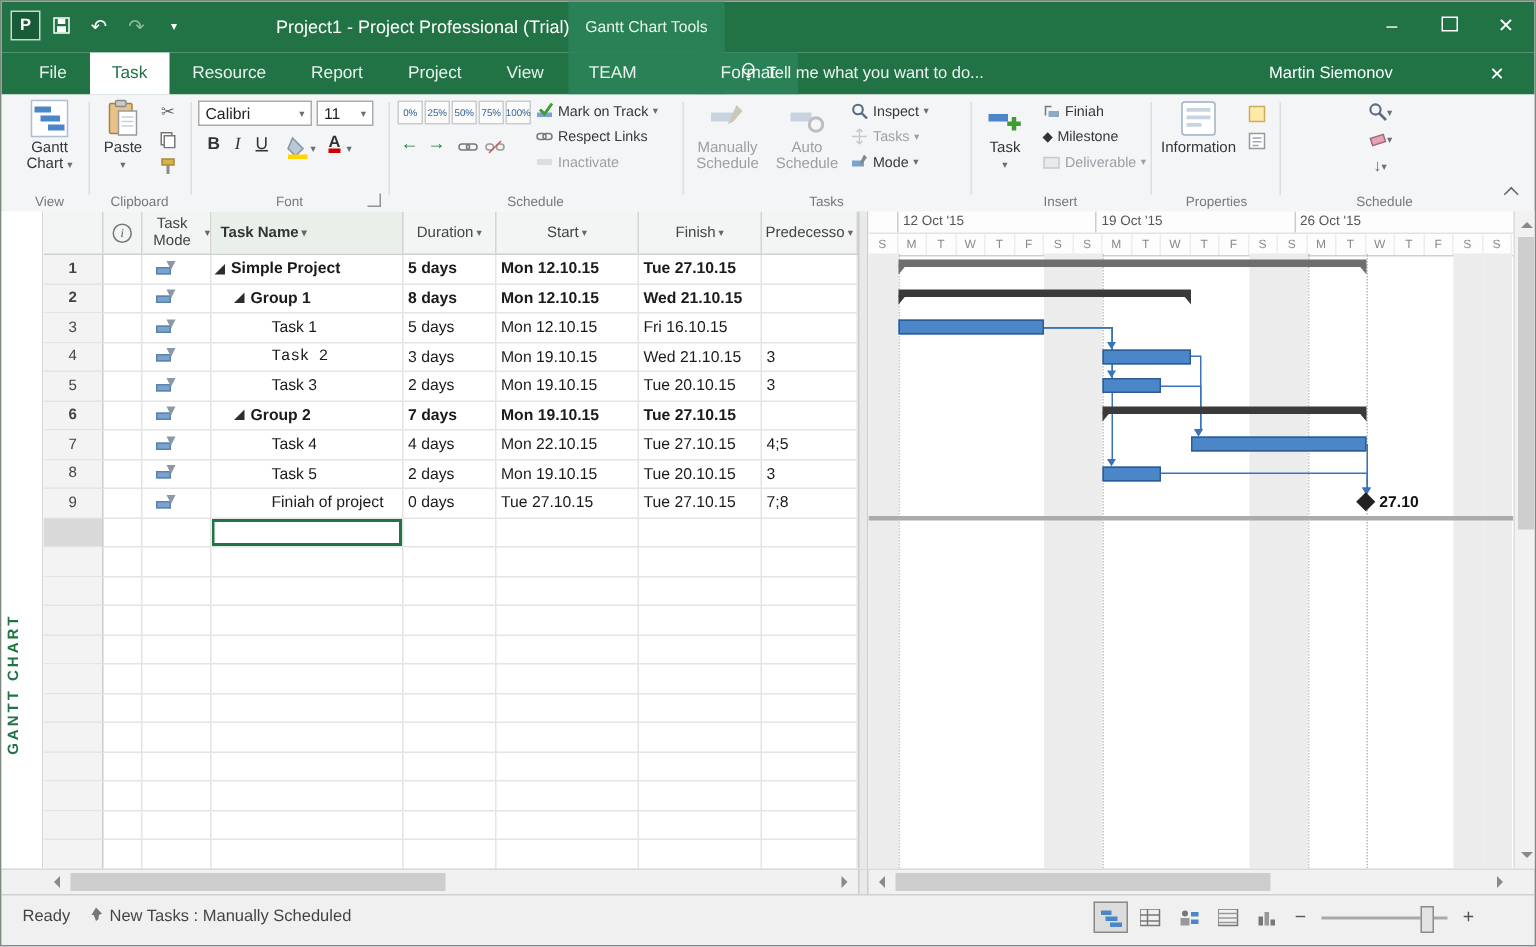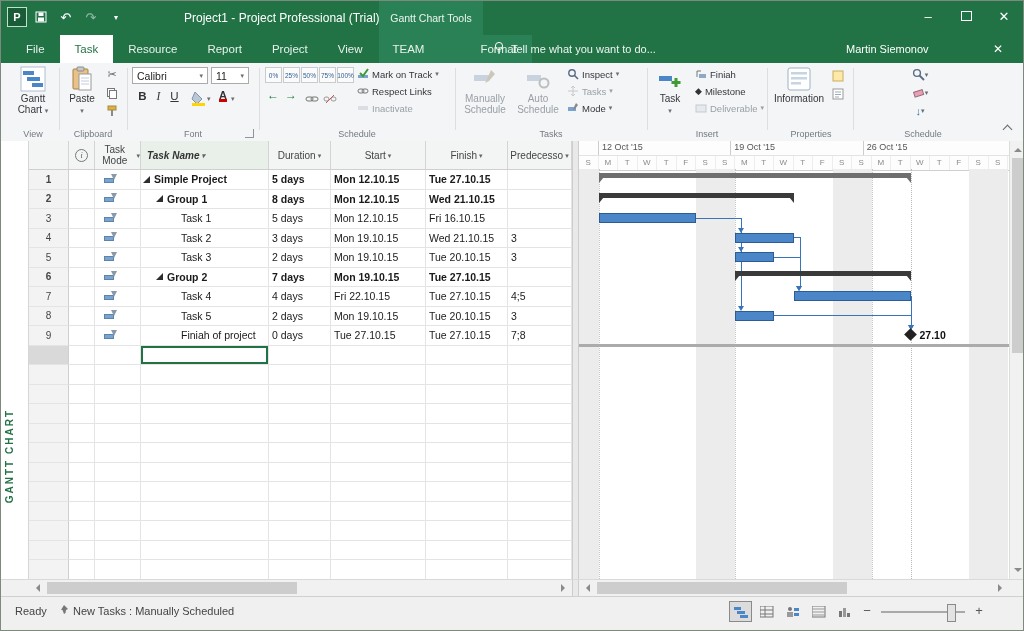--- a/index.html
+++ b/index.html
@@ -448,21 +448,21 @@
     <div class="a tablepane">
       <div class="thead" id="thead">
           <div class="th" style="width: 40px;"></div>
           <div class="th" style="width: 26px;">
             <span class="info-i">i</span>
           </div>
           <div class="th" style="width: 46px;">
             <span class="tht">Task Mode</span>
             <span class="thcar">▾</span>
           </div>
-          <div class="th th-name" style="width: 128px; font-style: italic;">
+          <div class="th th-name" style="width: 128px;">
             <span class="tht">Task Name</span>
             <span class="thcar">▾</span>
           </div>
           <div class="th" style="width: 62px;">
             <span class="tht">Duration</span>
             <span class="thcar">▾</span>
           </div>
           <div class="th" style="width: 95px;">
             <span class="tht">Start</span>
             <span class="thcar">▾</span>
@@ -520,21 +520,21 @@
             <div class="td td-start" style="width: 95px;">Mon 12.10.15</div>
             <div class="td td-finish" style="width: 82px;">Fri 16.10.15</div>
             <div class="td td-pred" style="width: 64px;"></div>
           </div>
           <div class="trow">
             <div class="td td-num" style="width: 40px;">4</div>
             <div class="td td-info" style="width: 26px;"></div>
             <div class="td td-mode" style="width: 46px;">
               <span class="modeico"></span>
             </div>
-            <div class="td td-name" style="width: 128px; padding-left: 40px;">
+            <div class="td td-name" style="width: 128px; padding-left: 40px; font-family: Liberation Mono, monospace;">
               <span class="nm">Task 2</span>
             </div>
             <div class="td td-duration" style="width: 62px;">3 days</div>
             <div class="td td-start" style="width: 95px;">Mon 19.10.15</div>
             <div class="td td-finish" style="width: 82px;">Wed 21.10.15</div>
             <div class="td td-pred" style="width: 64px;">3</div>
           </div>
           <div class="trow">
             <div class="td td-num" style="width: 40px;">5</div>
             <div class="td td-info" style="width: 26px;"></div>
@@ -567,21 +567,21 @@
           <div class="trow">
             <div class="td td-num" style="width: 40px;">7</div>
             <div class="td td-info" style="width: 26px;"></div>
             <div class="td td-mode" style="width: 46px;">
               <span class="modeico"></span>
             </div>
             <div class="td td-name" style="width: 128px; padding-left: 40px;">
               <span class="nm">Task 4</span>
             </div>
             <div class="td td-duration" style="width: 62px;">4 days</div>
-            <div class="td td-start" style="width: 95px;">Fri 22.10.15</div>
+            <div class="td td-start" style="width: 95px;">Mon 22.10.15</div>
             <div class="td td-finish" style="width: 82px;">Tue 27.10.15</div>
             <div class="td td-pred" style="width: 64px;">4;5</div>
           </div>
           <div class="trow">
             <div class="td td-num" style="width: 40px;">8</div>
             <div class="td td-info" style="width: 26px;"></div>
             <div class="td td-mode" style="width: 46px;">
               <span class="modeico"></span>
             </div>
             <div class="td td-name" style="width: 128px; padding-left: 40px;">

